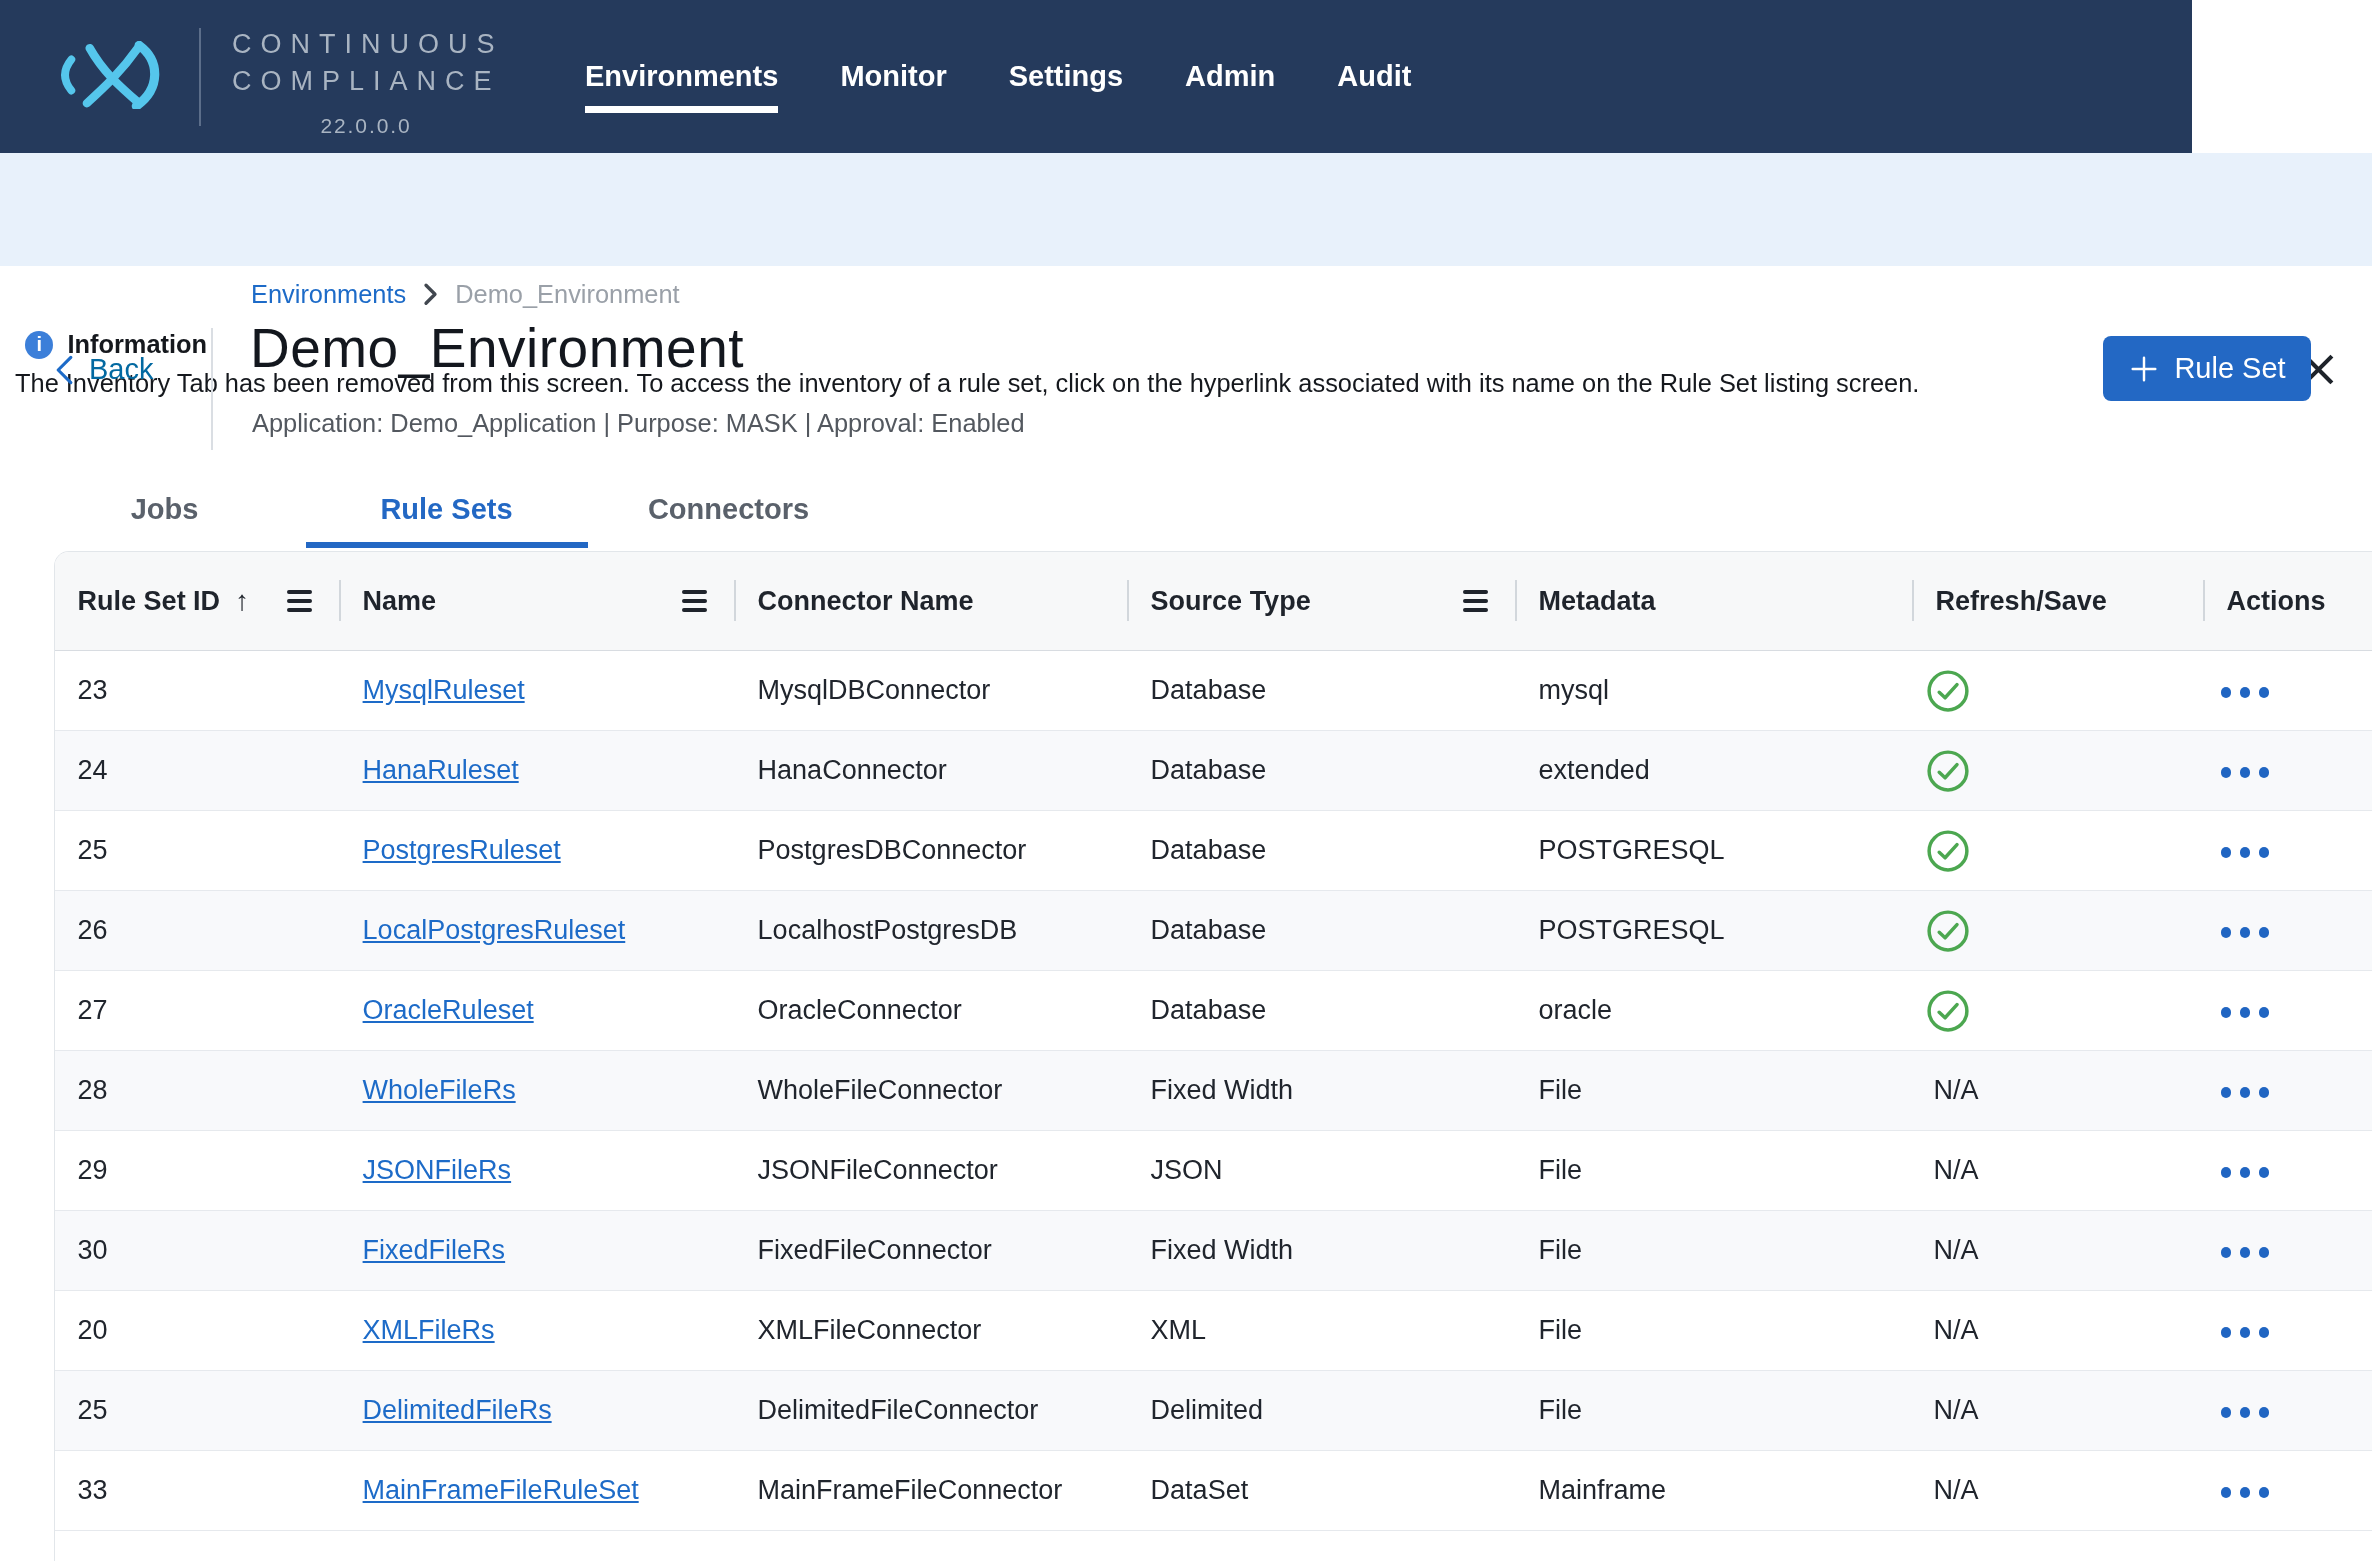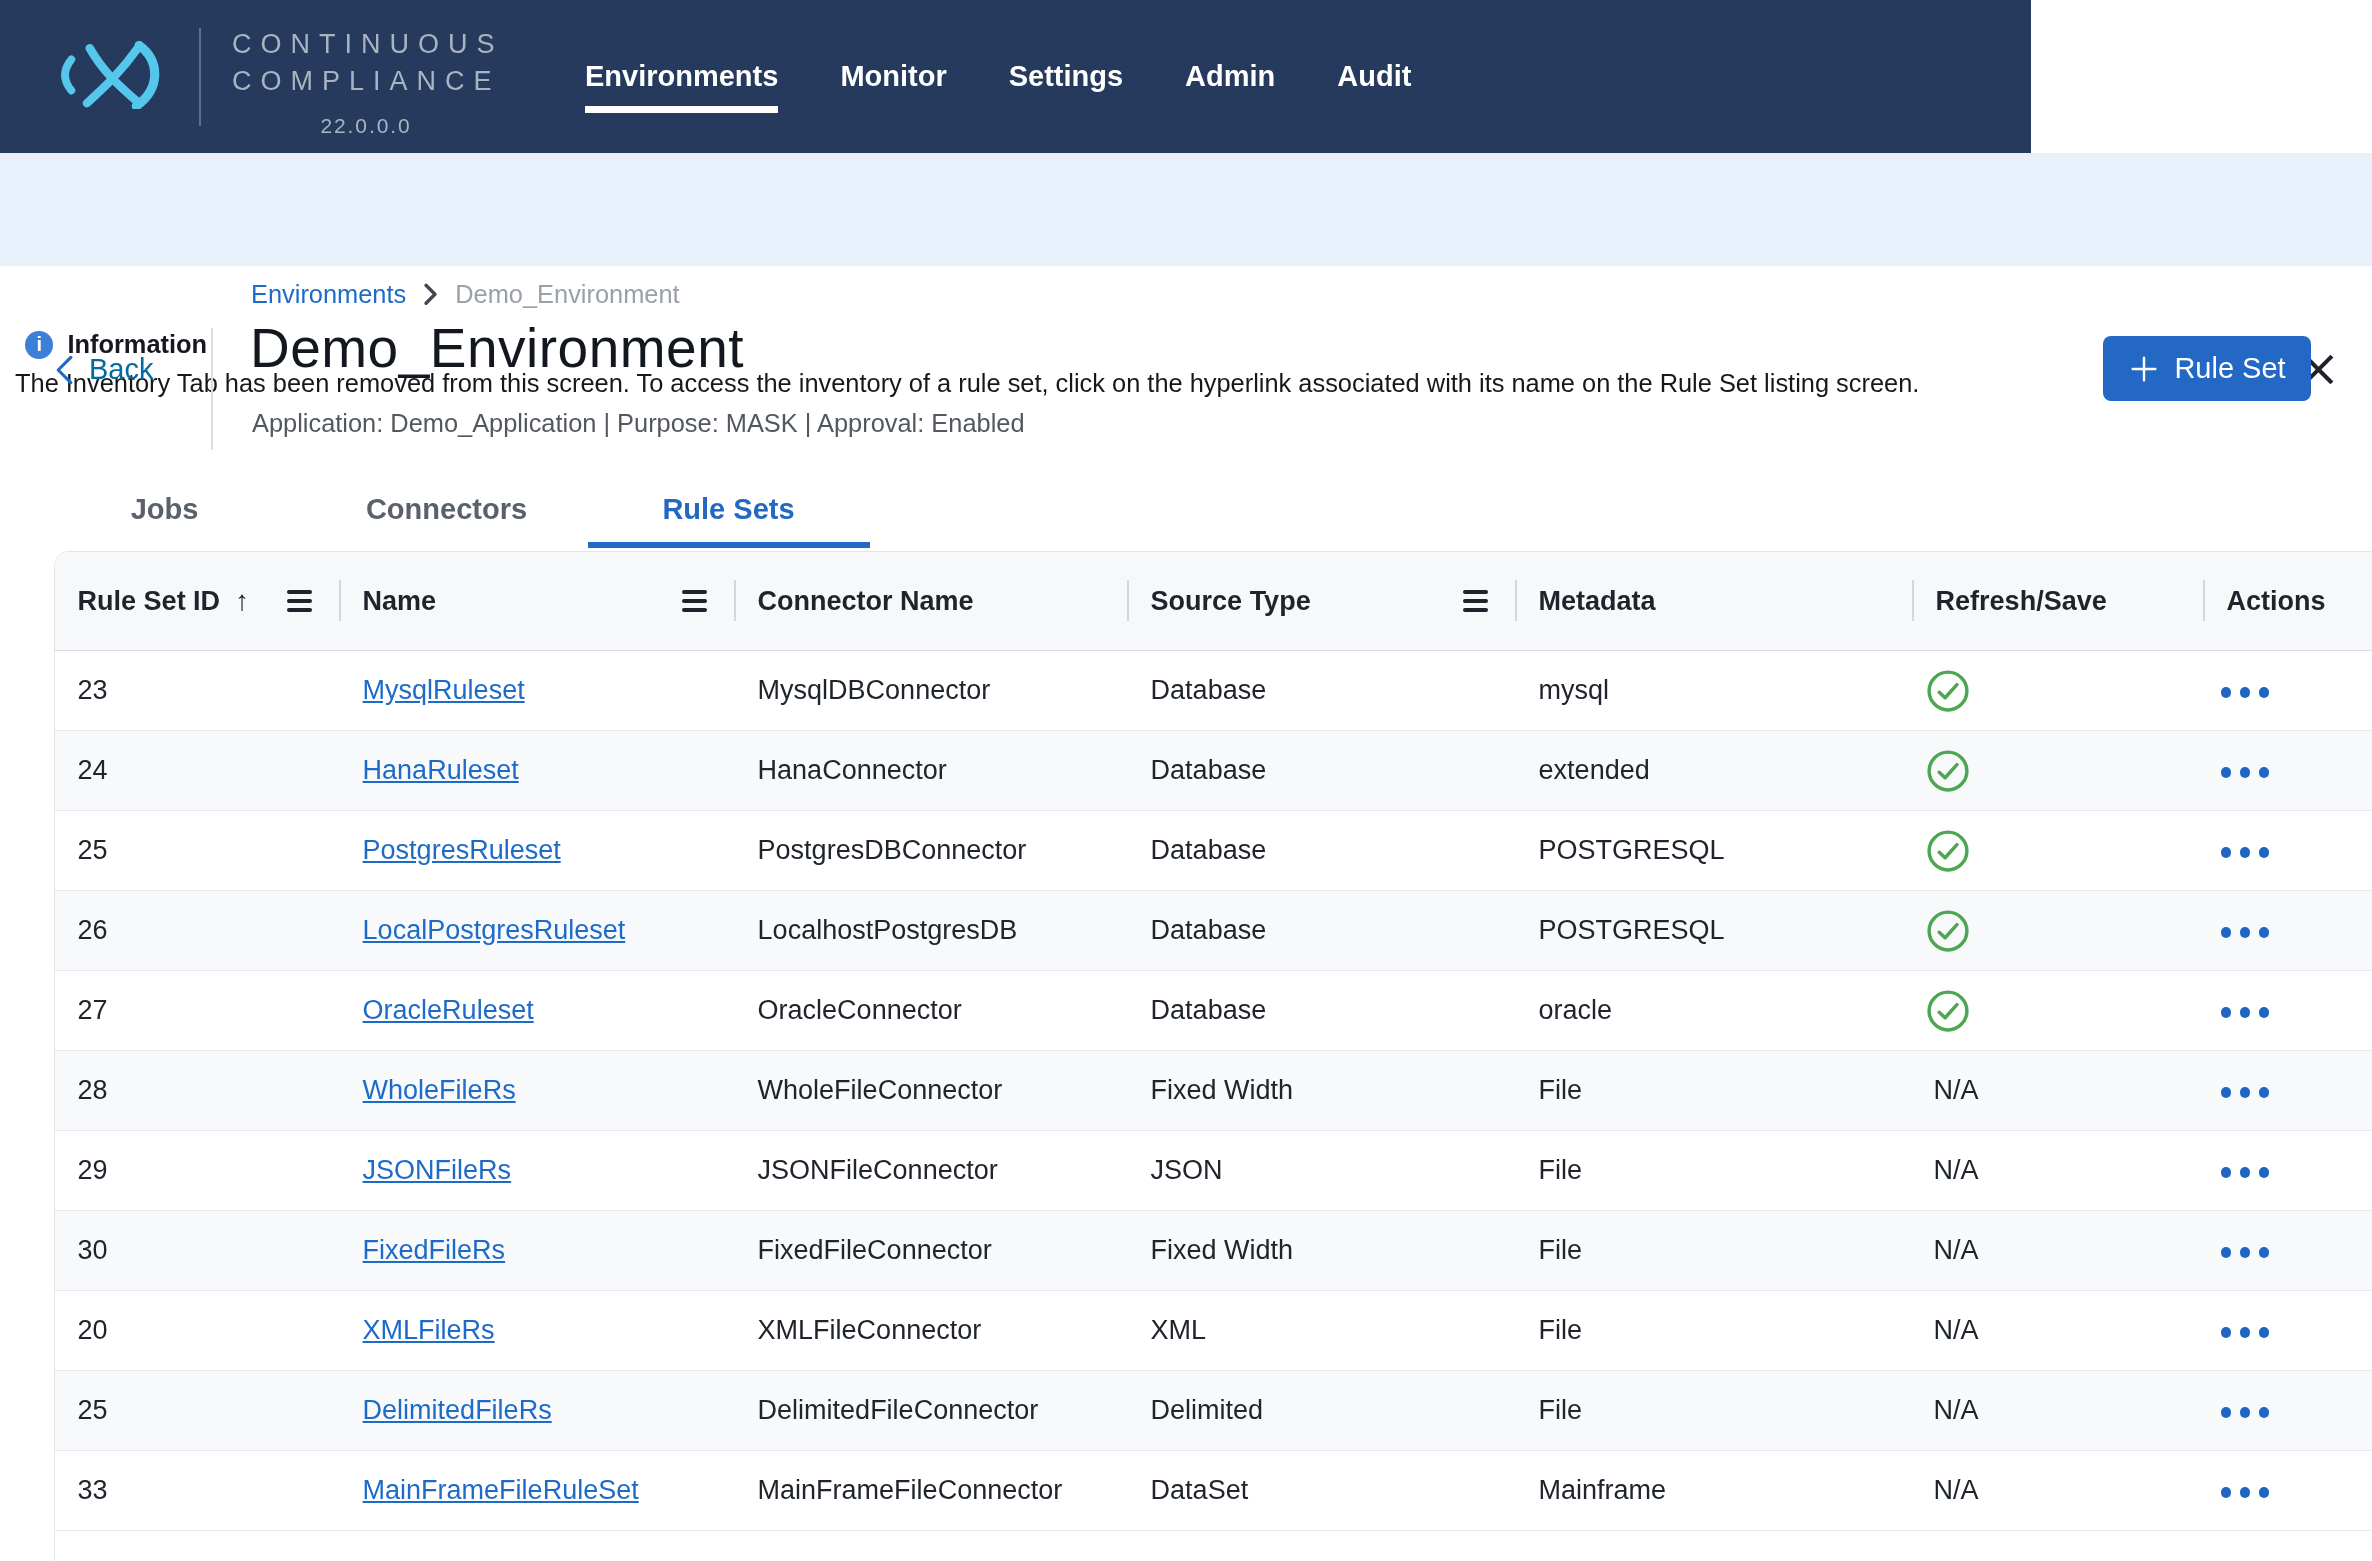--- a/index.html
+++ b/index.html
@@ -6,21 +6,21 @@
   html, body { width: 2373px; height: 1561px; overflow: hidden; }
   body {
     position: relative;
     background: #ffffff;
     font-family: "Liberation Sans", sans-serif;
     color: #20252D;
   }
 
   
   .topnav {
-    position: absolute; left: 0; top: 0; width: 2031px; height: 153px;
+    position: absolute; left: 0; top: 0; width: 2192px; height: 153px;
     background: #253A5C;
   }
   .logo-mark { position: absolute; left: 53px; top: 41px; width: 113px; height: 68px; }
   .brand-divider { position: absolute; left: 199px; top: 28px; width: 1.9px; height: 98px; background: #5C6E8A; }
   .brand-text {
     position: absolute; left: 232px; top: 26px; color: #A9B4C2;
     font-size: 27px; letter-spacing: 9px; line-height: 37px; font-weight: 400;
   }
   .brand-version {
     width: 268px; text-align: center; letter-spacing: 1.9px;
@@ -216,22 +216,22 @@
 
 <button class="add-btn">
   <svg width="32" height="32" viewBox="0 0 34 34" fill="none">
       <path d="M17 5 V29 M5 17 H29" stroke="#fff" stroke-width="2.6" stroke-linecap="round"></path>
     </svg>
   <span>Rule Set</span>
 </button>
 
 <div class="tabs">
     <div class="tab">Jobs</div>
+    <div class="tab active">Rule Sets</div>
     <div class="tab">Connectors</div>
-    <div class="tab active">Rule Sets</div>
   </div>
 
 <div class="table-card">
   <div class="thead-row">
       <div class="hcell">
         <span>Rule Set ID</span>
         <span class="sort-arrow">↑</span>
         <span class="spacer"></span>
         <span class="burger">
           <i></i>

